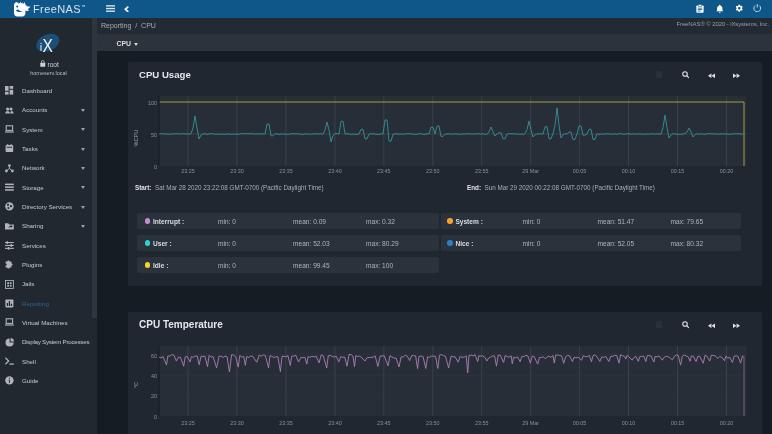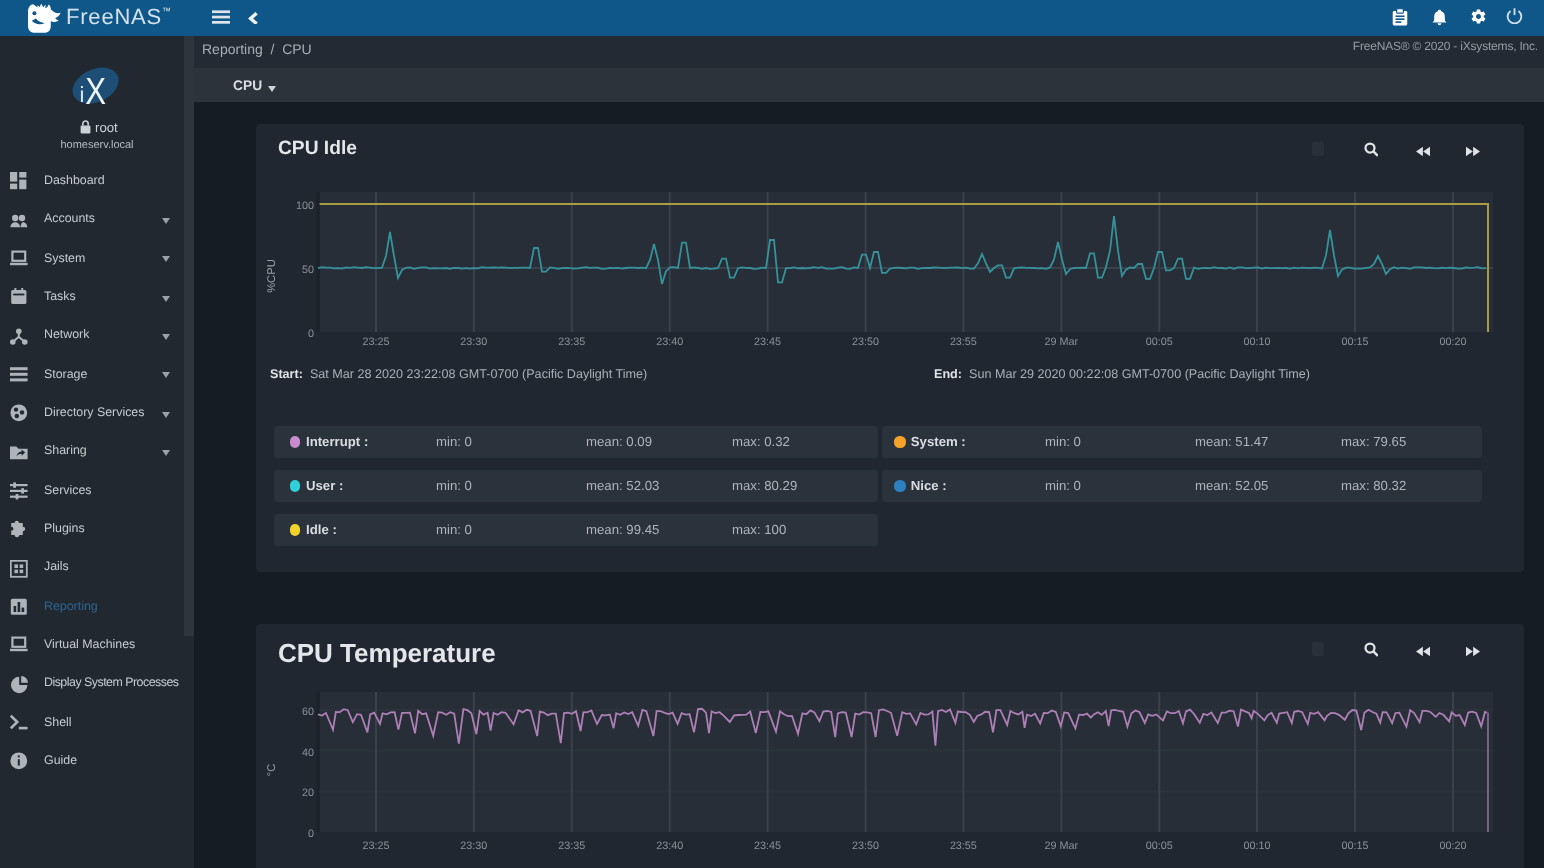--- a/index.html
+++ b/index.html
@@ -161,21 +161,21 @@
     <rect x="4.4" y="6.4" width="4.4" height="1.3" fill="#aeb4ba"></rect>
   </svg>
 <div class="abs" style="left:22px;top:357.6px;font-size:6.2px;color:#c6cbd0;white-space:nowrap">Shell</div>
 <svg class="abs" style="left:5px;top:376.3px" width="9" height="9" viewBox="0 0 9 9">
     <circle cx="4.4" cy="4.4" r="4.2" fill="#aeb4ba"></circle>
     <rect x="3.9" y="3.6" width="1" height="3.2" fill="#212830"></rect>
     <rect x="3.9" y="1.7" width="1" height="1" fill="#212830"></rect>
   </svg>
 <div class="abs" style="left:22px;top:376.9px;font-size:6.2px;color:#c6cbd0;white-space:nowrap">Guide</div>
 <div class="abs" style="left:128px;top:62px;width:634px;height:224px;background:#202730;border-radius:2px"></div>
-<div class="abs" style="left:139px;top:69px;font-size:9.6px;font-weight:bold;color:#e4e7ea">CPU Idle</div>
+<div class="abs" style="left:139px;top:69px;font-size:9.6px;font-weight:bold;color:#e4e7ea">CPU Usage</div>
 
 <div class="abs" style="left:655.5px;top:71px;width:6.5px;height:7px;background:#2a3039;border-radius:1px"></div>
 <svg class="abs" style="left:681.5px;top:71px" width="7.5" height="7.5" viewBox="0 0 8 8">
     <circle cx="3.2" cy="3.2" r="2.4" fill="none" stroke="#dfe3e6" stroke-width="1.2"></circle>
     <line x1="5" y1="5" x2="7.4" y2="7.4" stroke="#dfe3e6" stroke-width="1.3"></line>
   </svg>
 <svg class="abs" style="left:708px;top:72.5px" width="7" height="5.5" viewBox="0 0 9 6">
     <path d="M4.4,0 L4.4,6 L0,3 Z" fill="#dfe3e6"></path>
     <path d="M9,0 L9,6 L4.6,3 Z" fill="#dfe3e6"></path>
   </svg>
@@ -245,21 +245,21 @@
 <div class="abs" style="left:522.5px;top:239.5px;font-size:6.6px;color:#aeb4ba">min: 0</div>
 <div class="abs" style="left:597.5px;top:239.5px;font-size:6.6px;color:#aeb4ba">mean: 52.05</div>
 <div class="abs" style="left:670.5px;top:239.5px;font-size:6.6px;color:#aeb4ba">max: 80.32</div>
 <div class="abs" style="left:136.5px;top:257px;width:302.5px;height:15.5px;background:#2a323c;border-radius:2px"></div>
 <div class="abs" style="left:144.6px;top:262px;width:5.5px;height:5.5px;border-radius:50%;background:#f0d429"></div>
 <div class="abs" style="left:153.0px;top:261.5px;font-size:6.6px;font-weight:bold;color:#d9dde1">Idle :</div>
 <div class="abs" style="left:218.0px;top:261.5px;font-size:6.6px;color:#aeb4ba">min: 0</div>
 <div class="abs" style="left:293.0px;top:261.5px;font-size:6.6px;color:#aeb4ba">mean: 99.45</div>
 <div class="abs" style="left:366.0px;top:261.5px;font-size:6.6px;color:#aeb4ba">max: 100</div>
 <div class="abs" style="left:128px;top:312px;width:634px;height:122px;background:#202730;border-radius:2px 2px 0 0"></div>
-<div class="abs" style="left:139px;top:319px;font-size:13px;font-weight:bold;color:#e4e7ea">CPU Temperature</div>
+<div class="abs" style="left:139px;top:319px;font-size:10px;font-weight:bold;color:#e4e7ea">CPU Temperature</div>
 
 <div class="abs" style="left:655.5px;top:321px;width:6.5px;height:7px;background:#2a3039;border-radius:1px"></div>
 <svg class="abs" style="left:681.5px;top:321px" width="7.5" height="7.5" viewBox="0 0 8 8">
     <circle cx="3.2" cy="3.2" r="2.4" fill="none" stroke="#dfe3e6" stroke-width="1.2"></circle>
     <line x1="5" y1="5" x2="7.4" y2="7.4" stroke="#dfe3e6" stroke-width="1.3"></line>
   </svg>
 <svg class="abs" style="left:708px;top:322.5px" width="7" height="5.5" viewBox="0 0 9 6">
     <path d="M4.4,0 L4.4,6 L0,3 Z" fill="#dfe3e6"></path>
     <path d="M9,0 L9,6 L4.6,3 Z" fill="#dfe3e6"></path>
   </svg>

